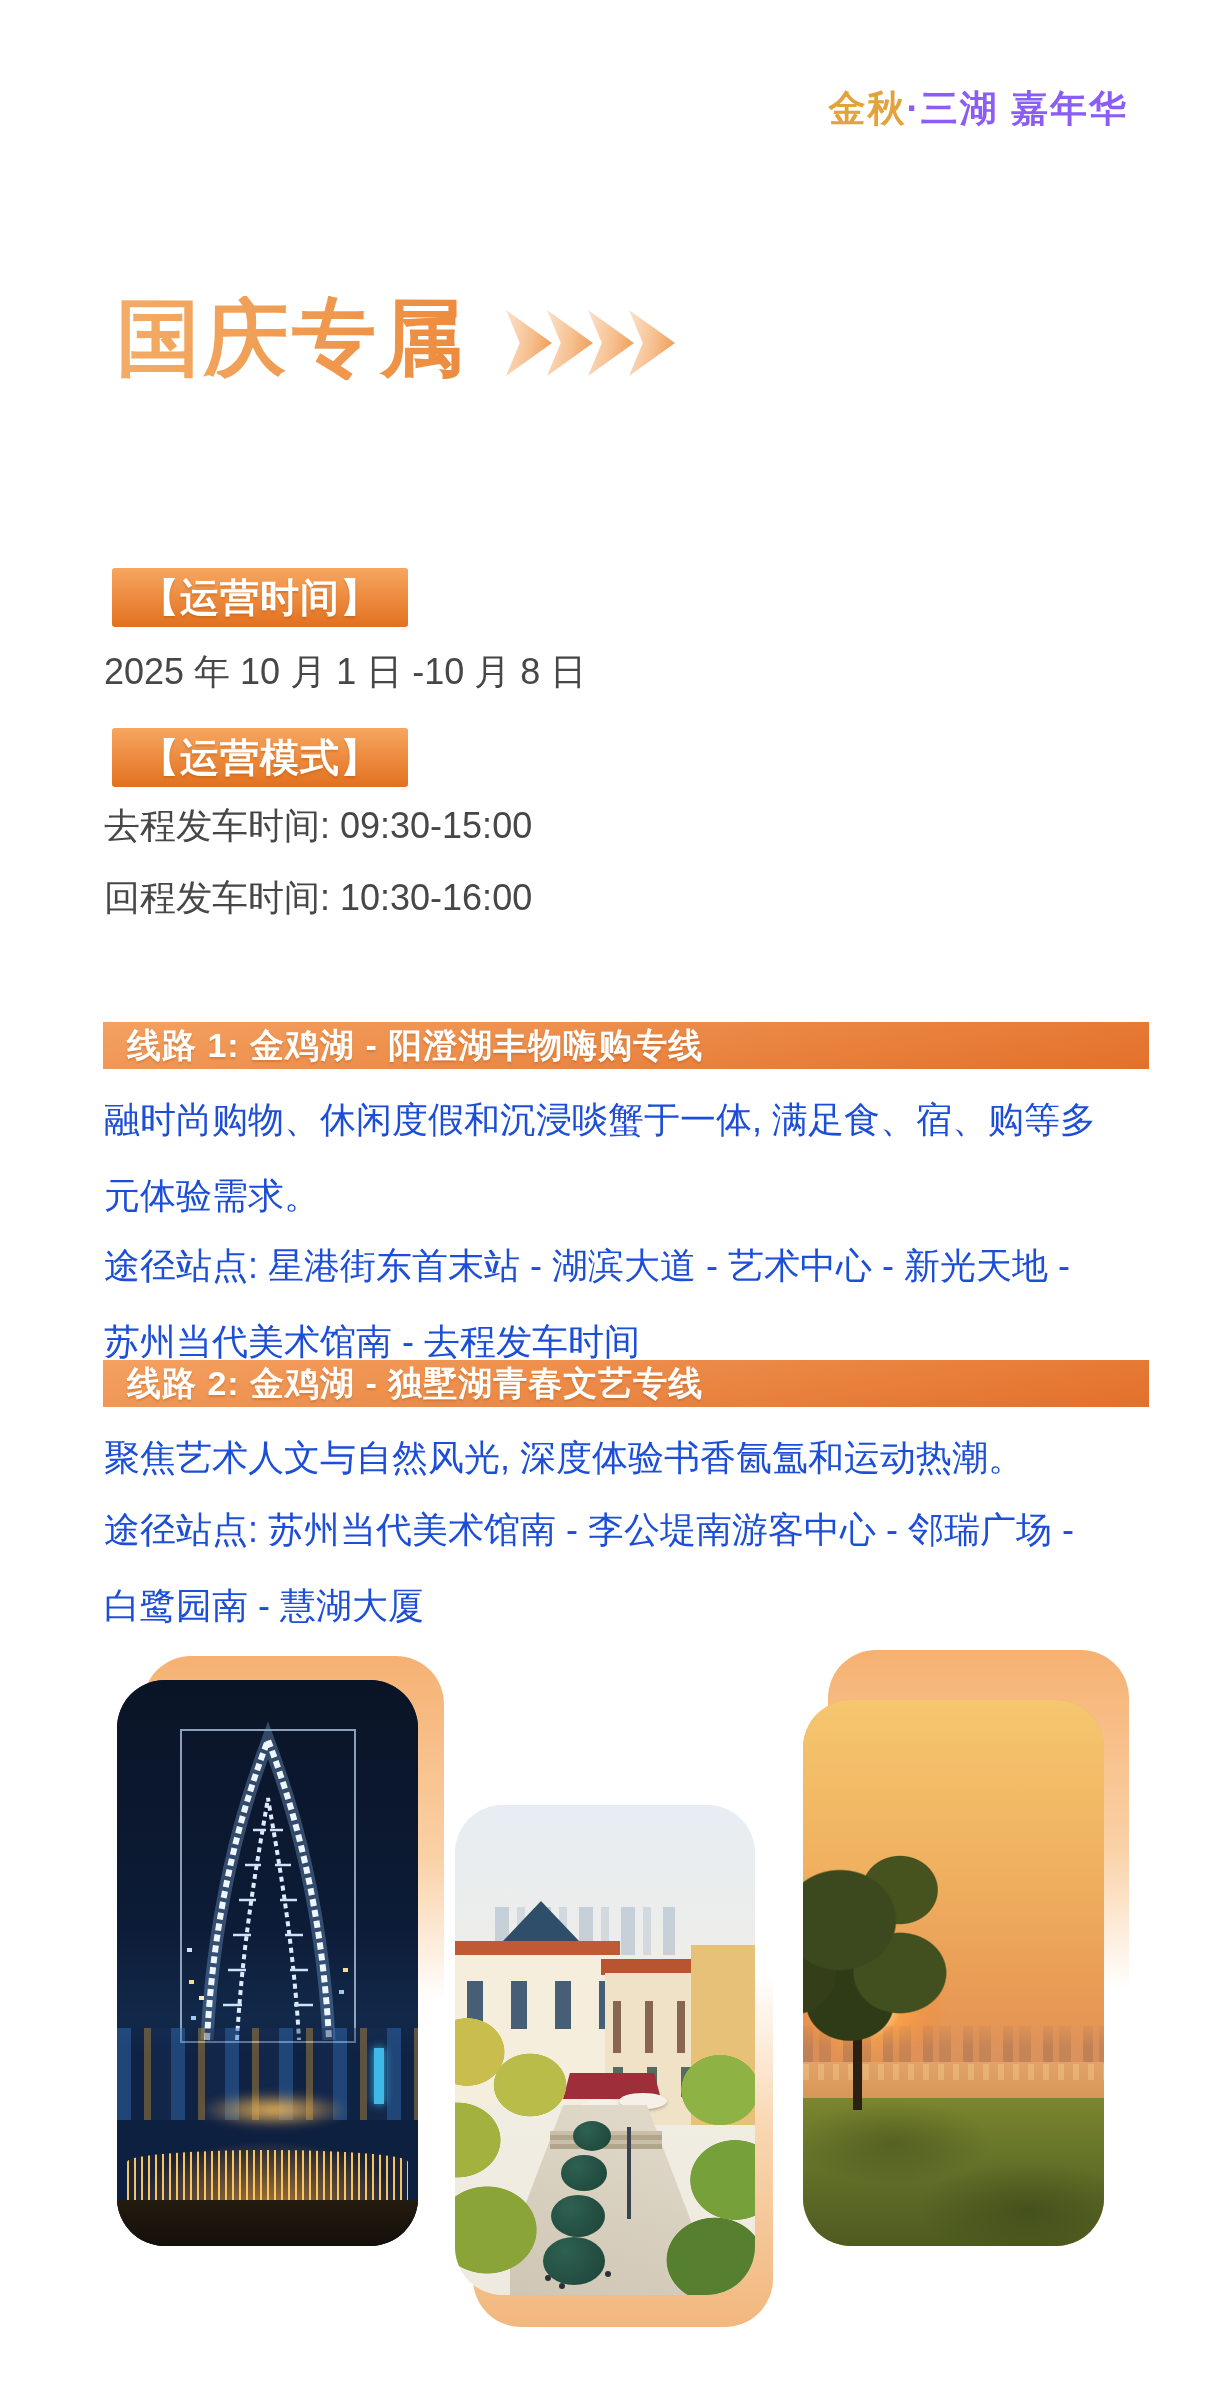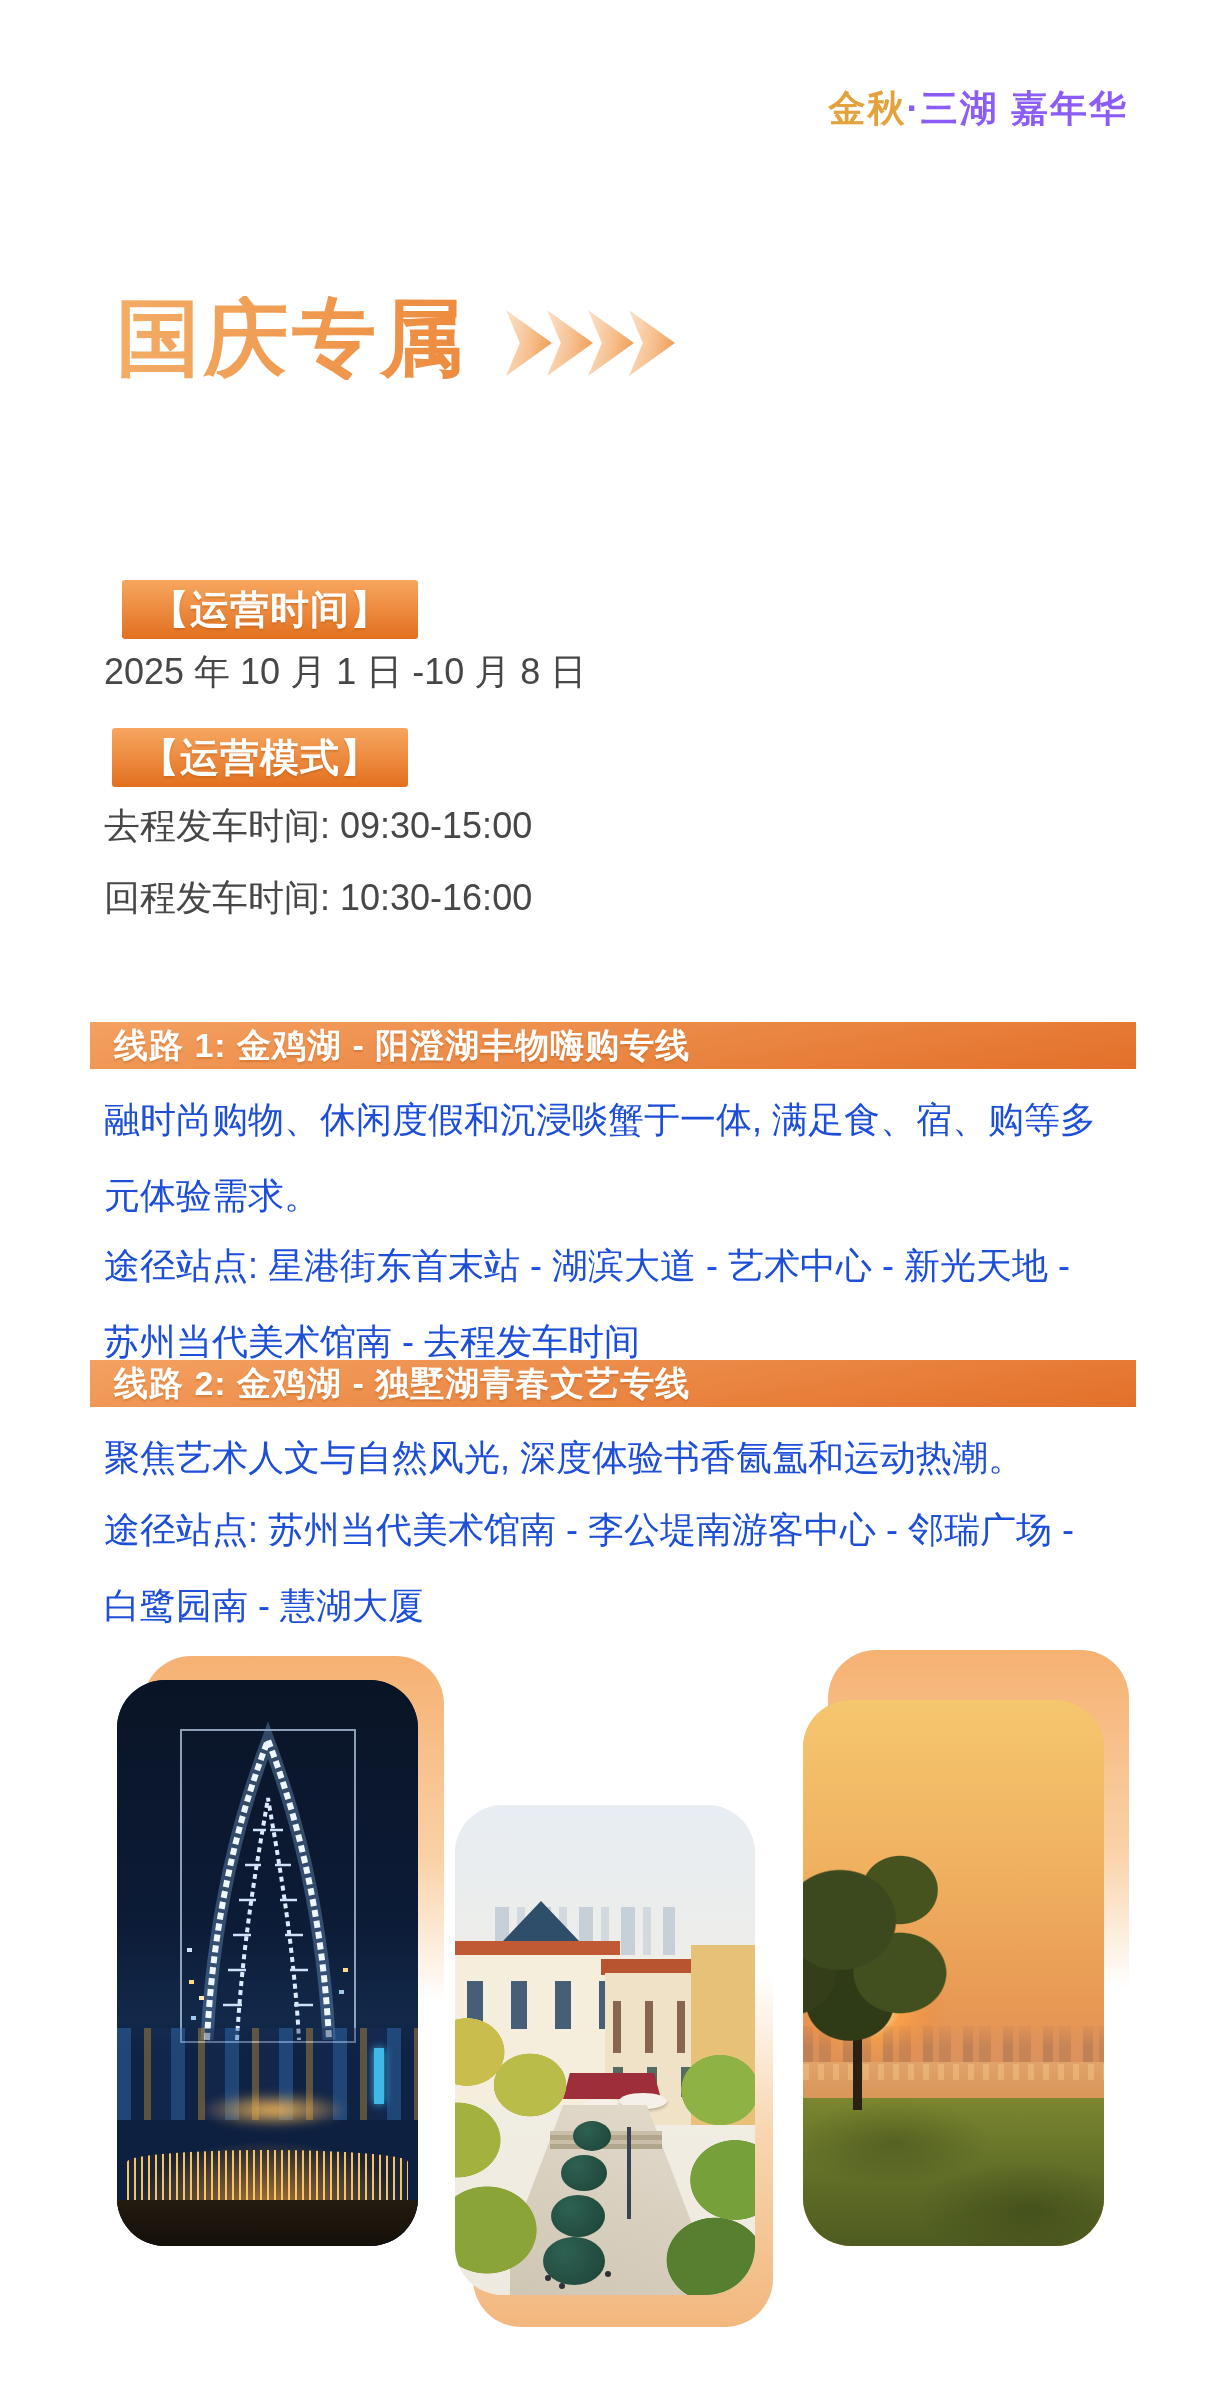--- a/index.html
+++ b/index.html
@@ -20,30 +20,30 @@
   .arrow{width:46px;height:66px;margin-right:-5px;
          background:linear-gradient(100deg,#FBE3CC 0%,#F6BE8C 55%,#EE9548 100%);
          clip-path:polygon(0 0,100% 50%,0 100%,30% 50%);}
 
   
   .badge{position:absolute;left:112px;width:296px;height:59px;border-radius:3px;
          background:linear-gradient(180deg,#F7A660 0%,#E2701F 100%);
          color:#fff;font-size:39px;font-weight:bold;letter-spacing:1px;
          display:flex;align-items:center;justify-content:center;
          text-shadow:0 2px 2px rgba(170,80,10,.35);}
-  .badge-time{top:580px;margin-left:10px;}
+  .badge-time{top:568px;}
   .badge-mode{top:728px;}
 
   
   .body-text{position:absolute;left:104px;color:#474747;font-size:36px;}
   .date-line{top:648px;}
   .mode-lines{top:790px;line-height:72px;}
 
   
-  .banner{position:absolute;left:90px;width:1046px;height:47px;box-sizing:border-box;
+  .banner{position:absolute;left:103px;width:1046px;height:47px;box-sizing:border-box;
           background:linear-gradient(170deg,#F4A161 0%,#E2702A 100%);
           color:#fff;font-size:34px;font-weight:bold;letter-spacing:1px;
           display:flex;align-items:center;padding-left:24px;
           text-shadow:0 2px 2px rgba(160,75,10,.3);}
   .banner-1{top:1022px;}
   .banner-2{top:1360px;}
   .para{position:absolute;left:104px;width:1000px;color:#1d4ed8;font-size:36px;line-height:76px;}
   .desc-1{top:1082px;}
   .stops-1{top:1228px;}
   .desc-2{top:1420px;}

